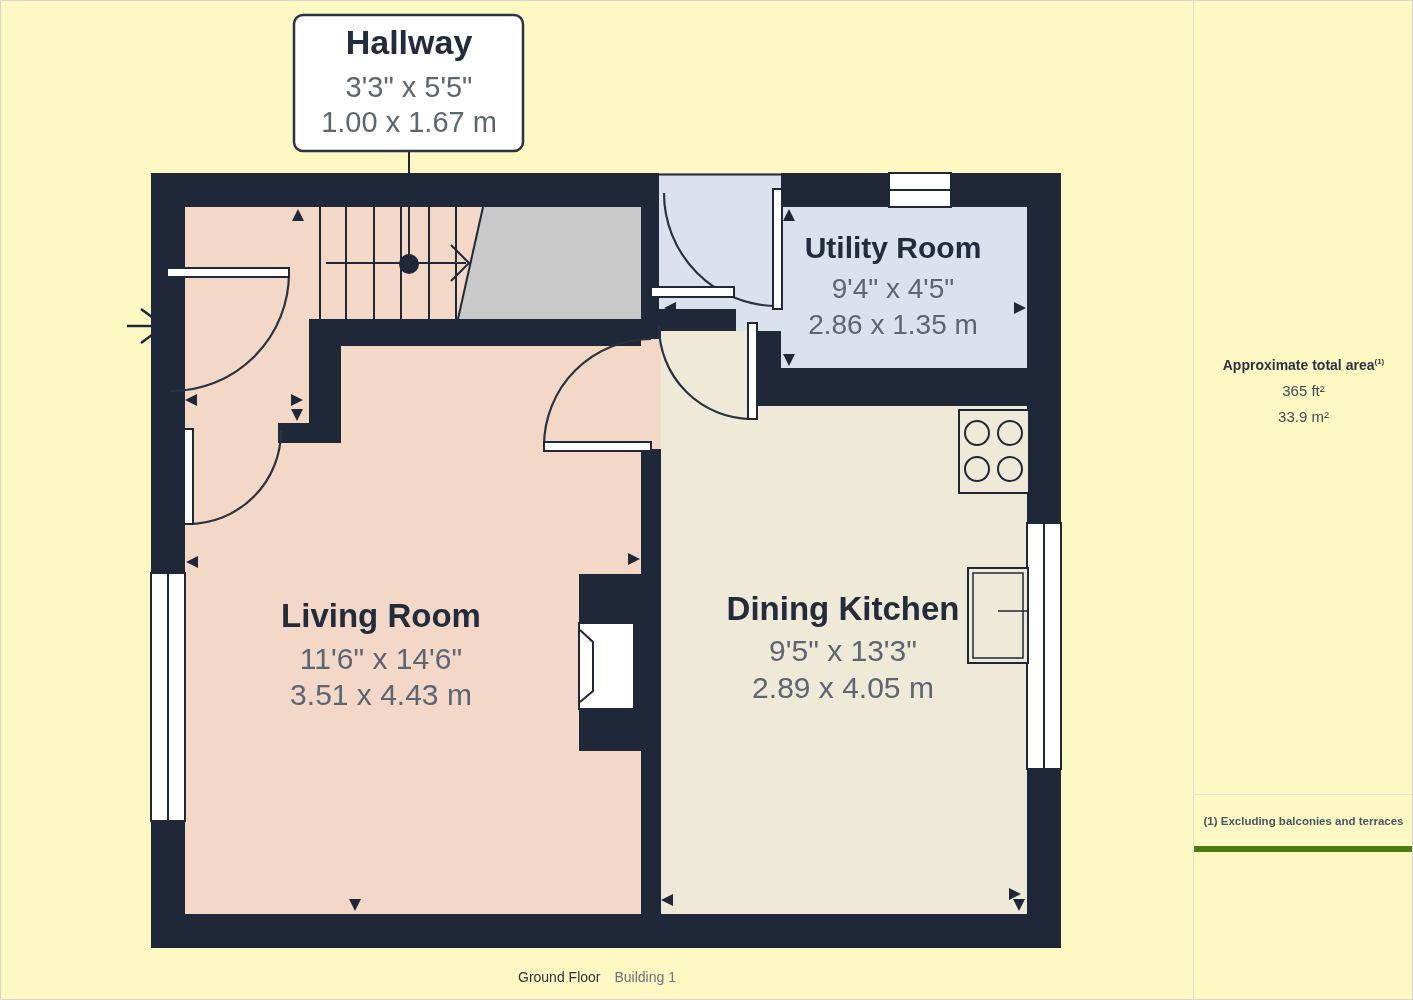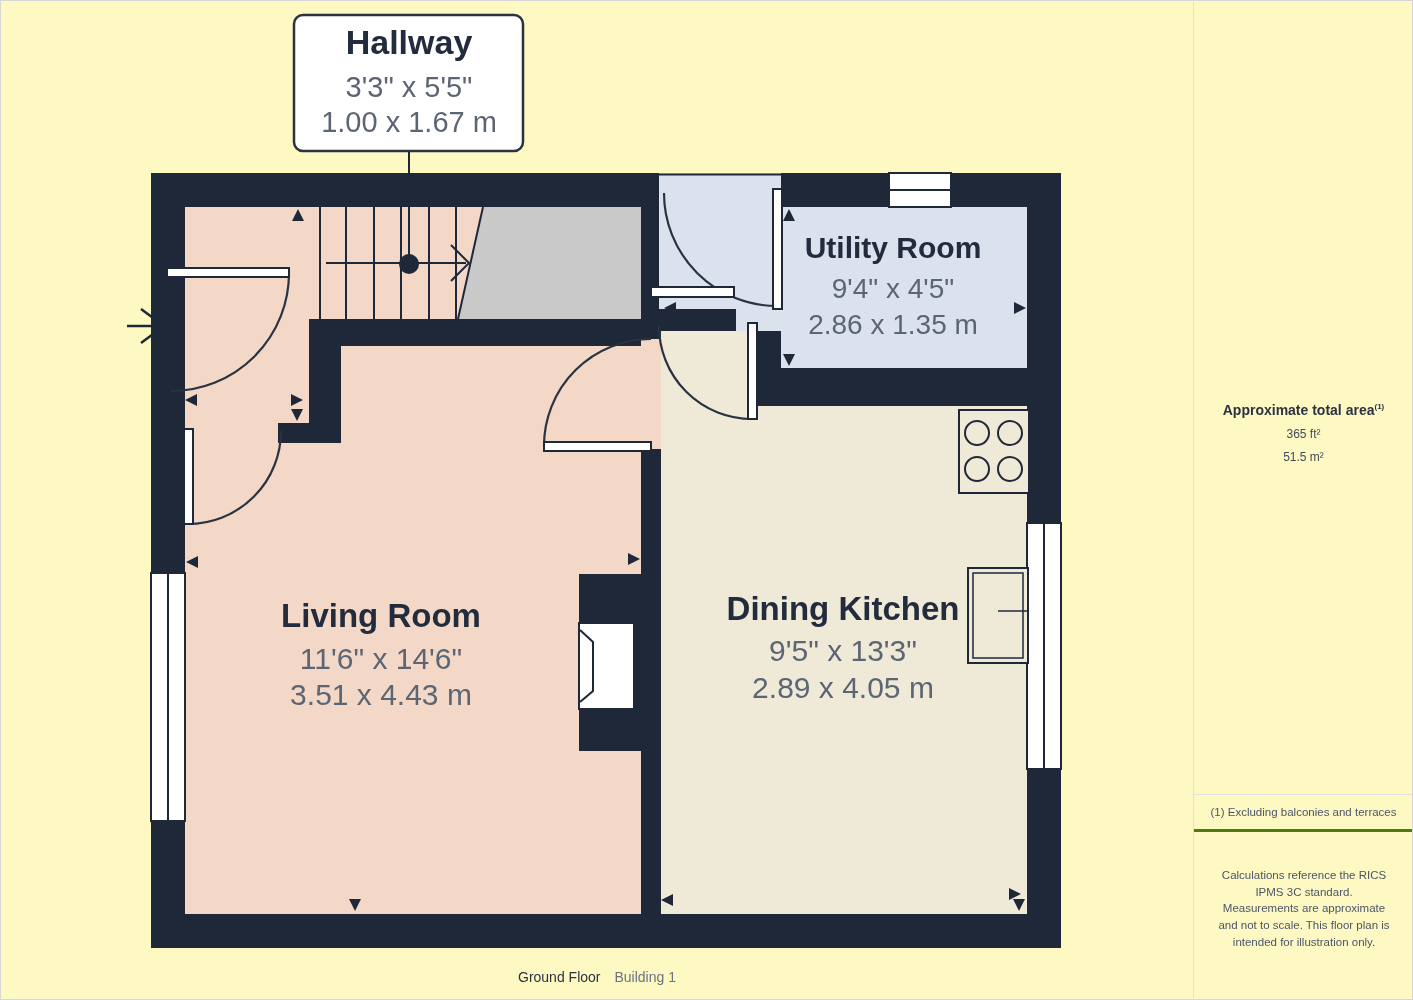--- a/index.html
+++ b/index.html
@@ -8,29 +8,29 @@
     border:1px solid #d6d6d6;box-sizing:border-box;overflow:hidden;
     font-family:"Liberation Sans", sans-serif;
   }
   svg text{font-family:"Liberation Sans", sans-serif;}
   .room-name{font-weight:700;fill:#222c3d;}
   .room-dim{fill:#5c6574;}
   .sidebar{
     position:absolute;top:0;left:1192px;width:220px;height:1000px;
     border-left:1px solid #e0e0e0;box-sizing:border-box;
   }
-  .area-summary{position:absolute;top:356px;left:0;width:100%;text-align:center;color:#2b3342;margin-top:45px;}
+  .area-summary{position:absolute;top:356px;left:0;width:100%;text-align:center;color:#2b3342;}
   .area-title{font-size:14px;font-weight:700;}
   .area-title sup{font-size:8px;font-weight:700;}
-  .area-val{font-size:12px;color:#3f4a5a;margin-top:9px;}
+  .area-val{font-size:15px;color:#3f4a5a;margin-top:9px;}
   .footnote-box{
-    position:absolute;top:793px;left:0;width:100%;height:38px;
-    border-top:1px solid #e2e2e2;border-bottom:3px solid #4d7c0f;box-sizing:border-box;
+    position:absolute;top:793px;left:0;width:100%;height:58px;
+    border-top:1px solid #e2e2e2;border-bottom:6px solid #4d7c0f;box-sizing:border-box;
     display:flex;align-items:center;justify-content:center;
-    font-size:11.5px;color:#4a5568;
+    font-size:11.5px;color:#4a5568;font-weight:bold;
   }
   .disclaimer{
     position:absolute;top:866px;left:24px;width:172px;text-align:center;
     font-size:11.5px;line-height:1.45;color:#4a5568;
   }
   .brand{
     position:absolute;top:998px;left:0;width:100%;text-align:center;
     font-size:12px;color:#2b3342;letter-spacing:0.5px;
   }
   .brand b{font-weight:700;}
@@ -209,22 +209,21 @@
   
   <div class="floor-caption">
     <span class="floor">Ground Floor</span><span class="building">Building 1</span>
   </div>
 
   
   <div class="sidebar">
     <div class="area-summary">
       <div class="area-title"><span>Approximate total area</span><sup>(1)</sup></div>
       <div class="area-val">365 ft²</div>
-      <div class="area-val">51.5 m²</div>
+      <div class="area-val">33.9 m²</div>
     </div>
     <div class="footnote-box">
       <span>(1) Excluding balconies and terraces</span>
     </div>
-    <div class="disclaimer">Calculations reference the RICS IPMS 3C standard. Measurements are approximate and not to scale. This floor plan is intended for illustration only.</div>
     <div class="brand"><span>GIRAFFE</span><b>360</b></div>
   </div>
 
 </div>
 
 </body></html>

